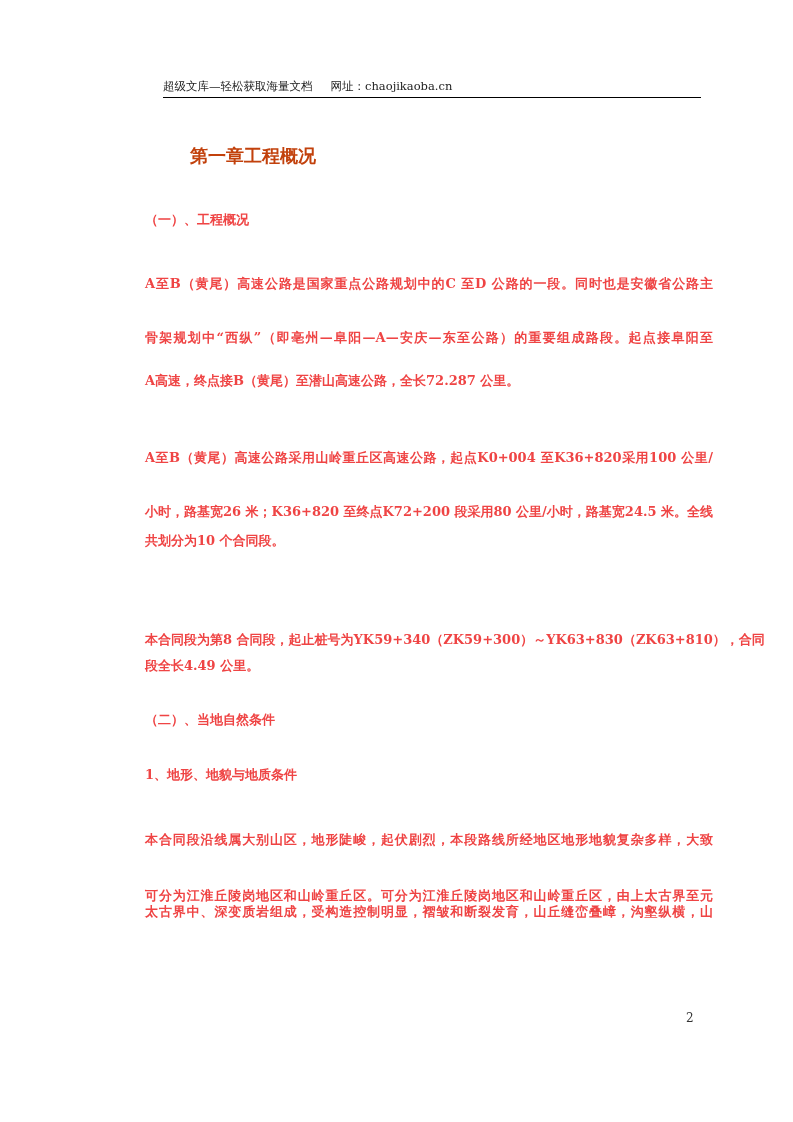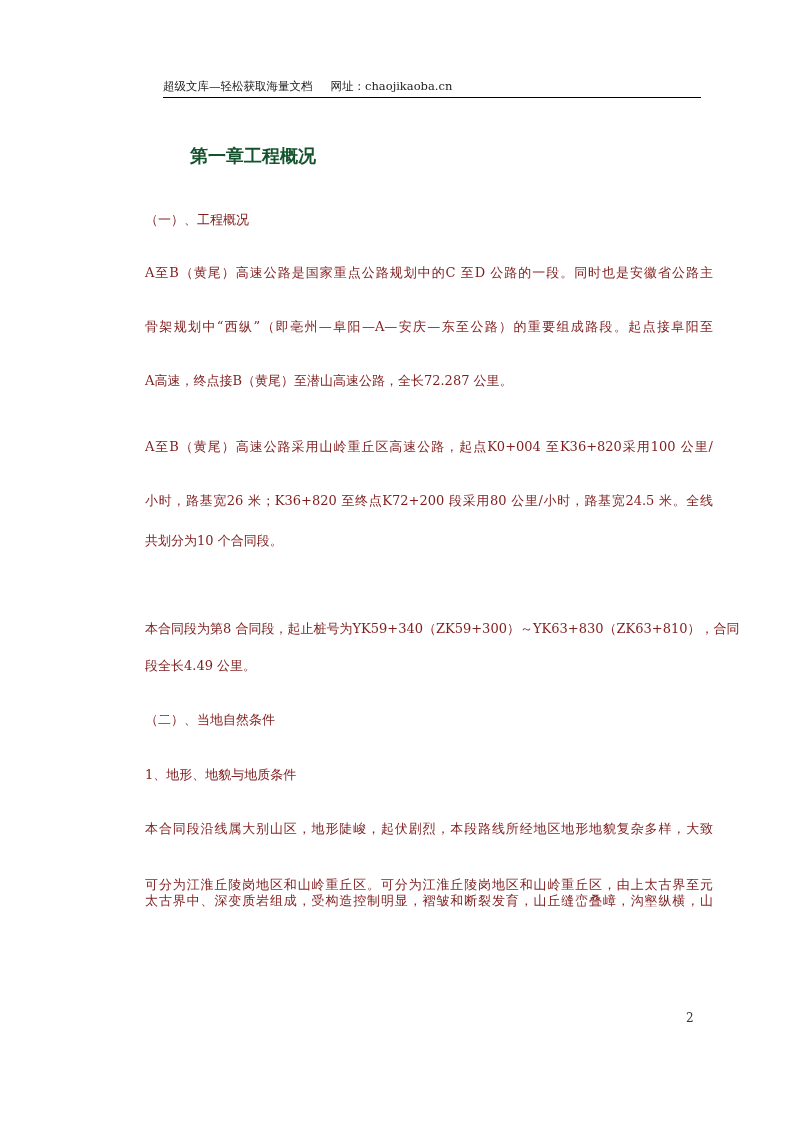--- a/index.html
+++ b/index.html
@@ -13,29 +13,29 @@
     text-align: left; font-size: 11.5px; color: #222; line-height: 16px;
     white-space: nowrap;
   }
   .header .gap { display: inline-block; width: 18px; }
   .header-rule {
     position: absolute; left: 163px; top: 97px; width: 538px; height: 0;
     border-top: 1px solid #000;
   }
   .chapter-title {
     position: absolute; left: 190px; top: 143px;
-    font-size: 18px; font-weight: bold; line-height: 26px; color: #14532d;
+    font-size: 18px; font-weight: bold; line-height: 26px; color: #c2410c;
     white-space: nowrap;
     font-family: "DejaVu Sans", "Liberation Sans", sans-serif;
   }
   .line {
     position: absolute; left: 145px; width: 570px;
-    font-size: 13px; line-height: 18px; white-space: nowrap; color: #7f1d1d;
+    font-size: 13px; line-height: 18px; white-space: nowrap; color: #ef4444; font-weight: bold;
   }
-  .justify { text-align: justify; text-align-last: justify; width: 568px; }
+  .justify { text-align: justify; text-align-last: justify; width: 568px; margin-top: 11px; }
   .page-number {
     position: absolute; left: 686px; top: 1010px;
     font-size: 12px; line-height: 16px; color: #333;
   }
 </style>
 </head>
 <body>
 
 <div class="header">
   <span>超级文库—轻松获取海量文档</span><span class="gap"></span><span>网址：chaojikaoba.cn</span>

